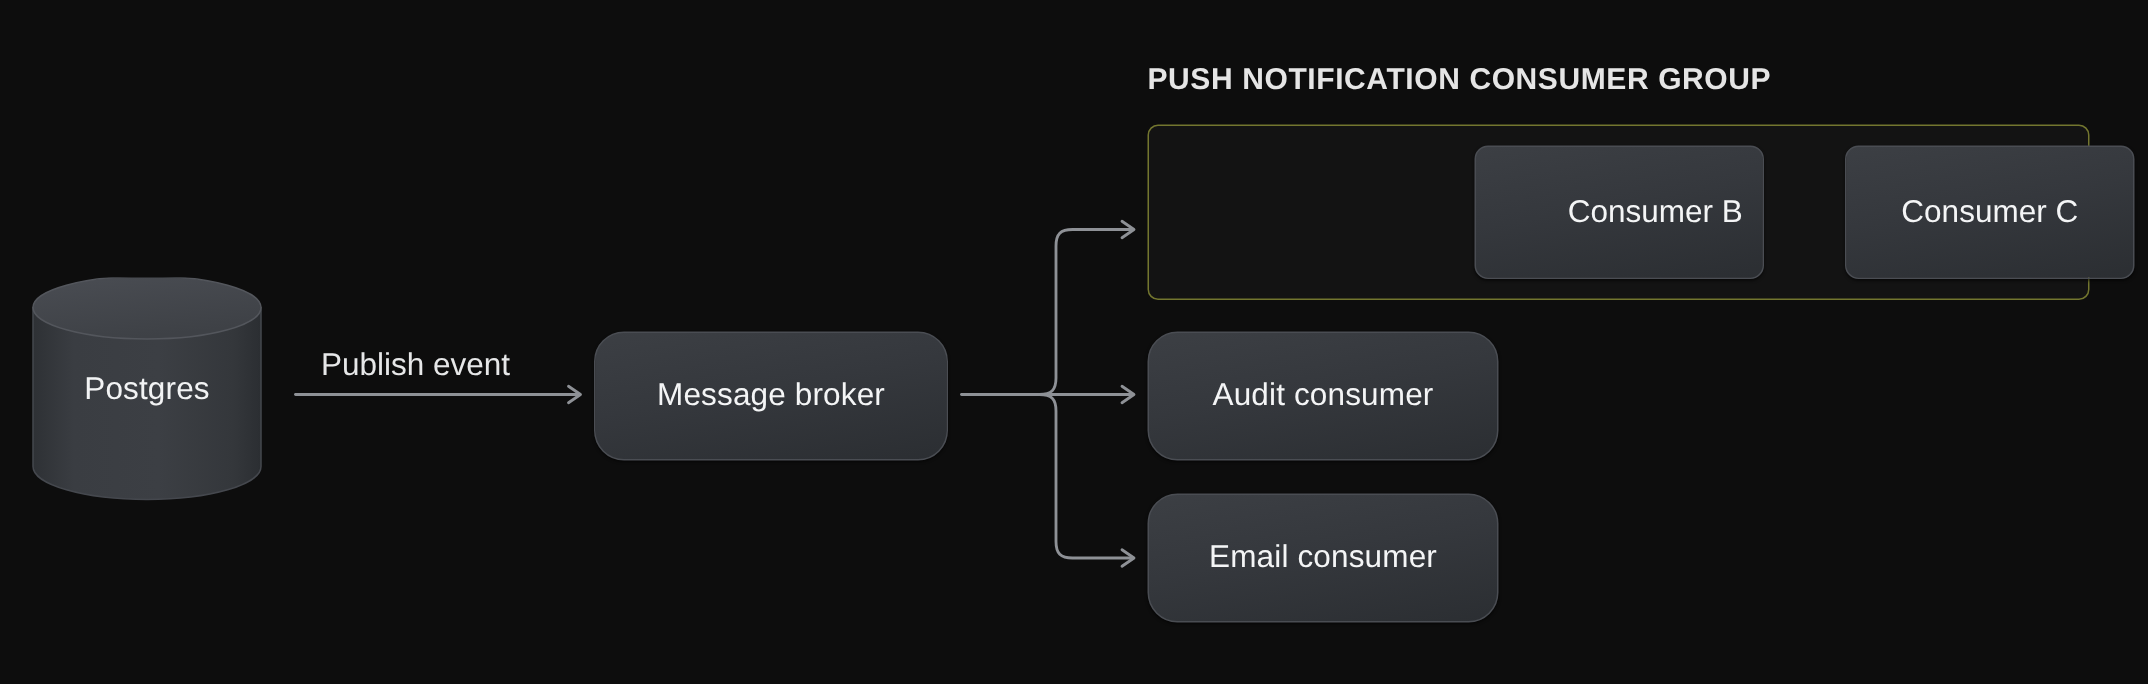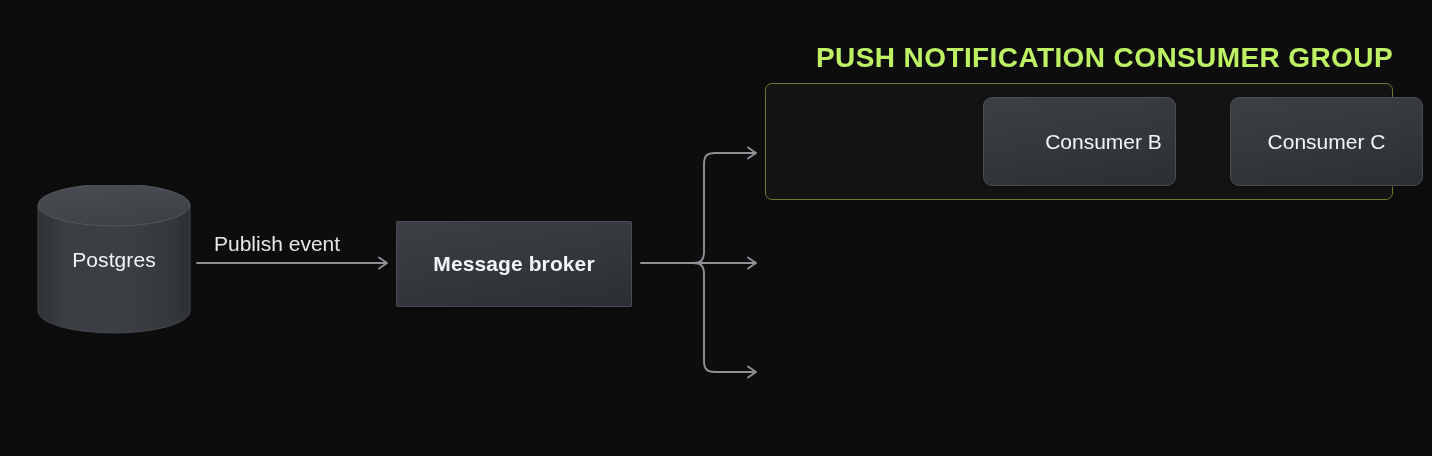--- a/index.html
+++ b/index.html
@@ -28,21 +28,21 @@
     left: 0;
     top: 0;
     width: 1432px;
     height: 456px;
     pointer-events: none;
   }
 
   
   .db-cylinder {
     position: absolute;
-    left: 36px;
+    left: 20px;
     top: 185px;
     width: 156px;
     height: 150px;
   }
   .db-cylinder .db-label {
     position: absolute;
     left: 0;
     top: 0;
     width: 156px;
     height: 150px;
@@ -51,50 +51,49 @@
     justify-content: center;
     color: #f2f3f4;
     font-size: 21px;
     letter-spacing: 0.1px;
     z-index: 3;
   }
 
   
   .node-box {
     position: absolute;
-    border-radius: 1px;
+    border-radius: 20px;
     background: linear-gradient(170deg, #3c3f44 0%, #35383d 45%, #2b2e32 100%);
     border: 1px solid #4a4d53;
     box-shadow: 0 1px 2px rgba(0,0,0,0.55);
     display: flex;
     align-items: center;
     justify-content: center;
     box-sizing: border-box;
-    font-weight: bold;
   }
   .node-box .node-label {
     color: #f4f5f6;
     font-size: 21px;
     letter-spacing: 0.1px;
     white-space: nowrap;
   }
 
   #node-broker      { left: 396px; top: 221px;  width: 236px; height: 86px; }
   #node-audit       { left: 765px; top: 221px;  width: 234px; height: 86px; }
   #node-email       { left: 765px; top: 329px;  width: 234px; height: 86px; }
 
   
   .group-title {
     position: absolute;
     left: 765px;
     top: 42px;
     width: 628px;
-    text-align: right;
-    color: #bef264;
-    font-size: 28px;
+    text-align: left;
+    color: #e5e5e5;
+    font-size: 20px;
     font-weight: bold;
     letter-spacing: 0.4px;
     white-space: nowrap;
   }
   #consumer-group {
     position: absolute;
     left: 765px;
     top: 83px;
     width: 628px;
     height: 117px;
@@ -218,15 +217,21 @@
 
   <div id="consumer-group">
     <div class="consumer-box" id="consumer-b">
       <span class="node-label">Consumer B</span>
     </div>
     <div class="consumer-box" id="consumer-c">
       <span class="node-label">Consumer C</span>
     </div>
   </div>
 
-
+  <div class="node-box" id="node-audit">
+    <span class="node-label">Audit consumer</span>
+  </div>
+
+  <div class="node-box" id="node-email">
+    <span class="node-label">Email consumer</span>
+  </div>
 
 </div>
 
 </body></html>

